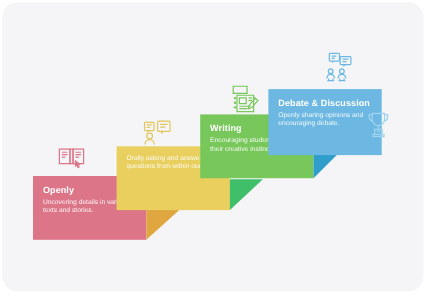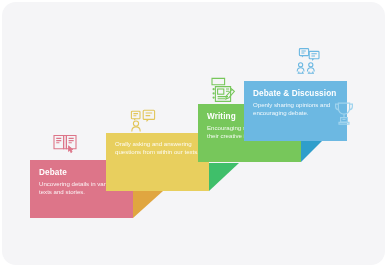--- a/index.html
+++ b/index.html
@@ -87,21 +87,21 @@
     width: 103px;
     height: 58px;
   }
   #step-speaking .step-body { background: #e8cf5e; }
   #step-speaking .fold {
     left: 103px; top: 30px;
     border-top: 28px solid #3fbf6a;
     border-right: 30px solid transparent;
   }
   #step-writing {
-    left: 198px;
+    left: 182px;
     top: 104px;
     width: 103px;
     height: 58px;
   }
   #step-writing .step-body { background: #77c75b; }
   #step-writing .fold {
     left: 103px; top: 30px;
     border-top: 28px solid #2f9ecb;
     border-right: 28px solid transparent;
   }
@@ -193,21 +193,21 @@
         <circle cx="16.8" cy="18.8" r="2.1"></circle>
         <path d="M13.4 25.4c0-2.2 1.5-3.7 3.4-3.7s3.4 1.5 3.4 3.7"></path>
         <path d="M13.8 27.2H20M15 25.4v1.8M18.8 25.4v1.8"></path>
       </svg>
     </div>
 
     <div class="step" id="step-reading">
       <div class="step-body"></div>
       <div class="fold"></div>
       <div class="step-text">
-        <p class="step-title">Debate</p>
+        <p class="step-title">Openly</p>
         <p class="step-desc">Uncovering details in various texts and stories.</p>
       </div>
     </div>
 
     <div class="step" id="step-speaking">
       <div class="step-body"></div>
       <div class="fold"></div>
       <div class="step-text">
         <p class="step-desc">Orally asking and answering questions from within our texts.</p>
       </div>

